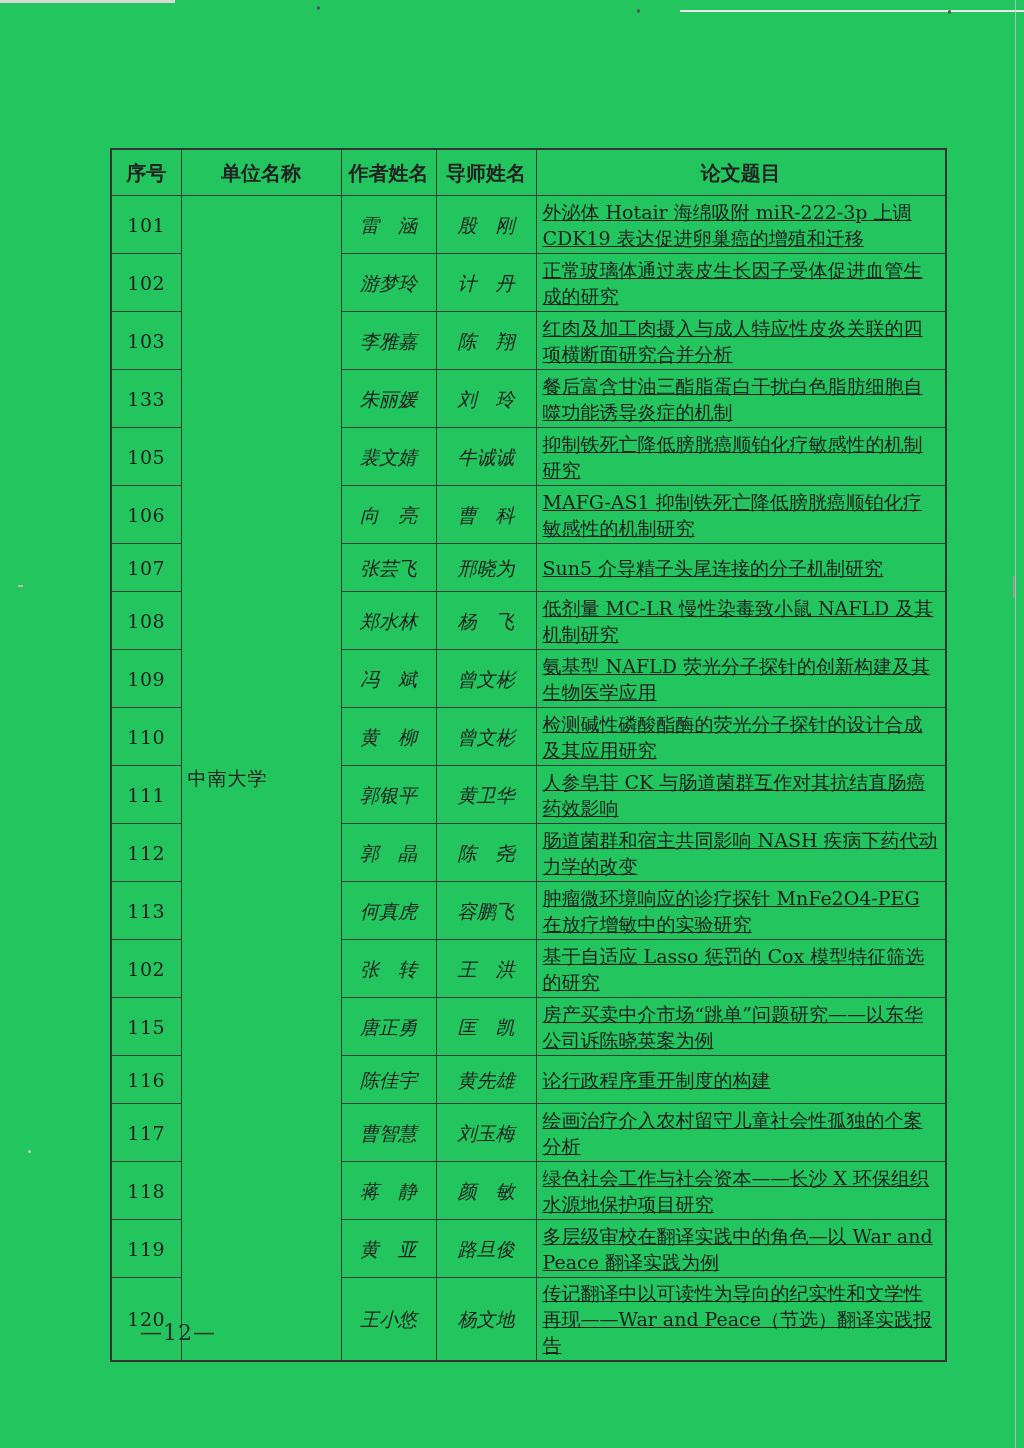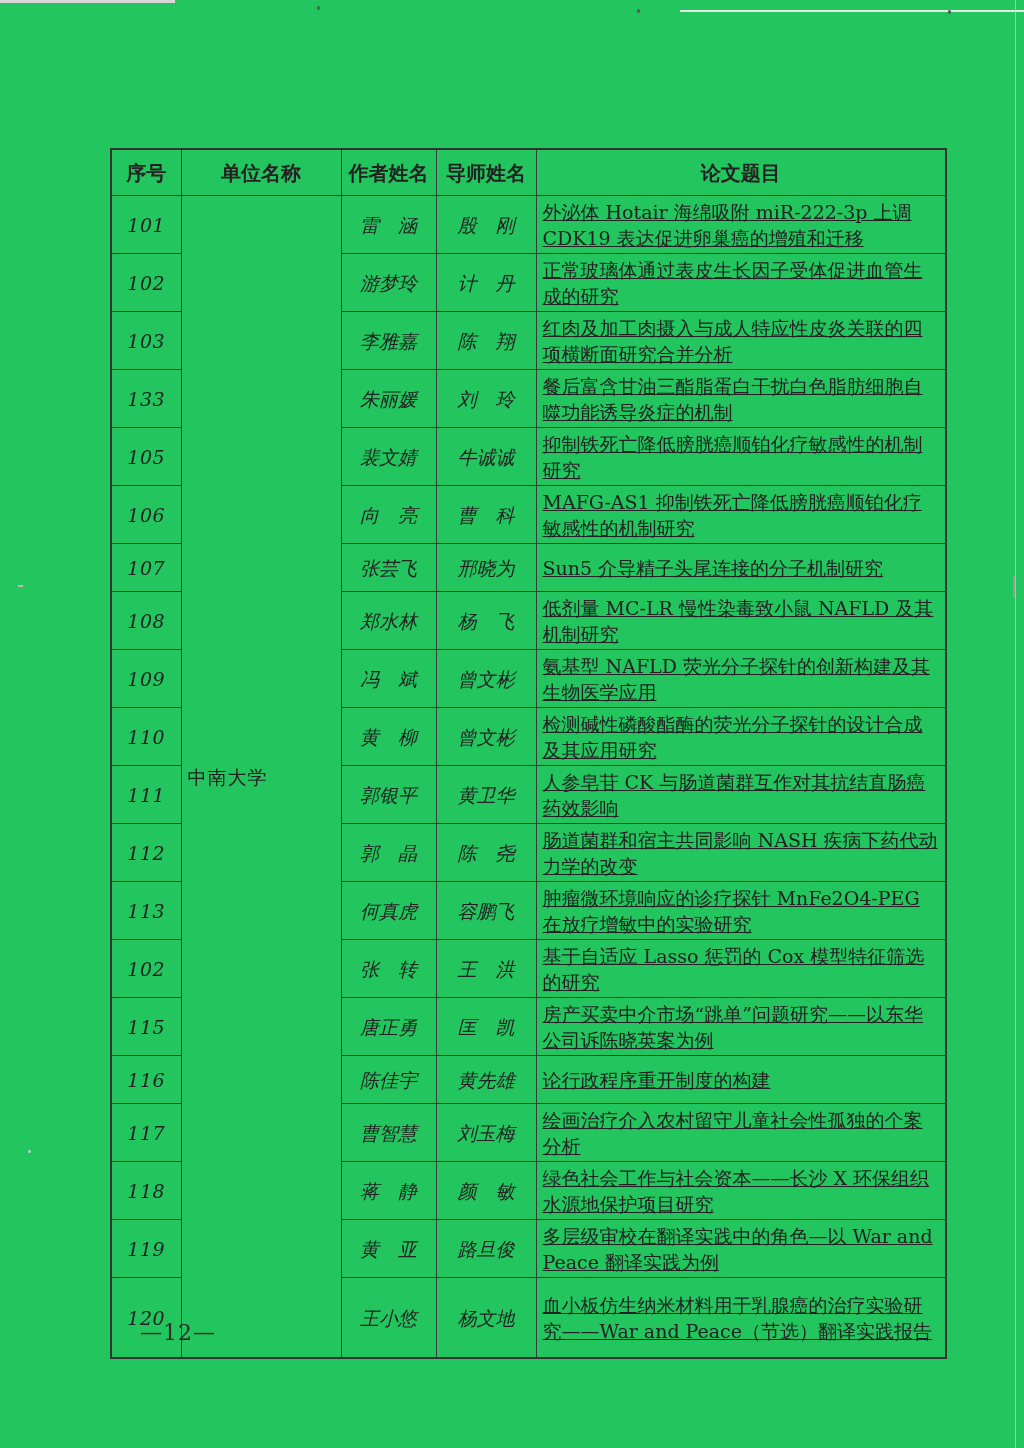--- a/index.html
+++ b/index.html
@@ -78,21 +78,20 @@
     height: 41px;
     font-weight: bold;
     font-size: 20px;
     text-align: center;
     padding: 2px 4px;
   }
   td.c-no {
     text-align: center;
     font-size: 19px;
     letter-spacing: 0.5px;
-    font-style: italic;
   }
   td.c-unit {
     text-align: left;
     font-size: 20px;
     letter-spacing: 1px;
   }
   td.c-author, td.c-advisor {
     text-align: center;
     font-style: italic;
   }
@@ -260,21 +259,21 @@
         <tr class="r2">
           <td class="c-no">119</td>
           <td class="c-author">黄　亚</td>
           <td class="c-advisor">路旦俊</td>
           <td class="c-title">多层级审校在翻译实践中的角色—以 War and Peace 翻译实践为例</td>
         </tr>
         <tr class="r3">
           <td class="c-no">120</td>
           <td class="c-author">王小悠</td>
           <td class="c-advisor">杨文地</td>
-          <td class="c-title">血小板仿生纳米材料用于乳腺癌的治疗实验研究——War and Peace（节选）翻译实践报告</td>
+          <td class="c-title">传记翻译中以可读性为导向的纪实性和文学性再现——War and Peace（节选）翻译实践报告</td>
         </tr>
       </tbody>
     </table>
   </div>
 
   <div class="footer-page-num">—12—</div>
 
 </div>
 
 </body></html>

